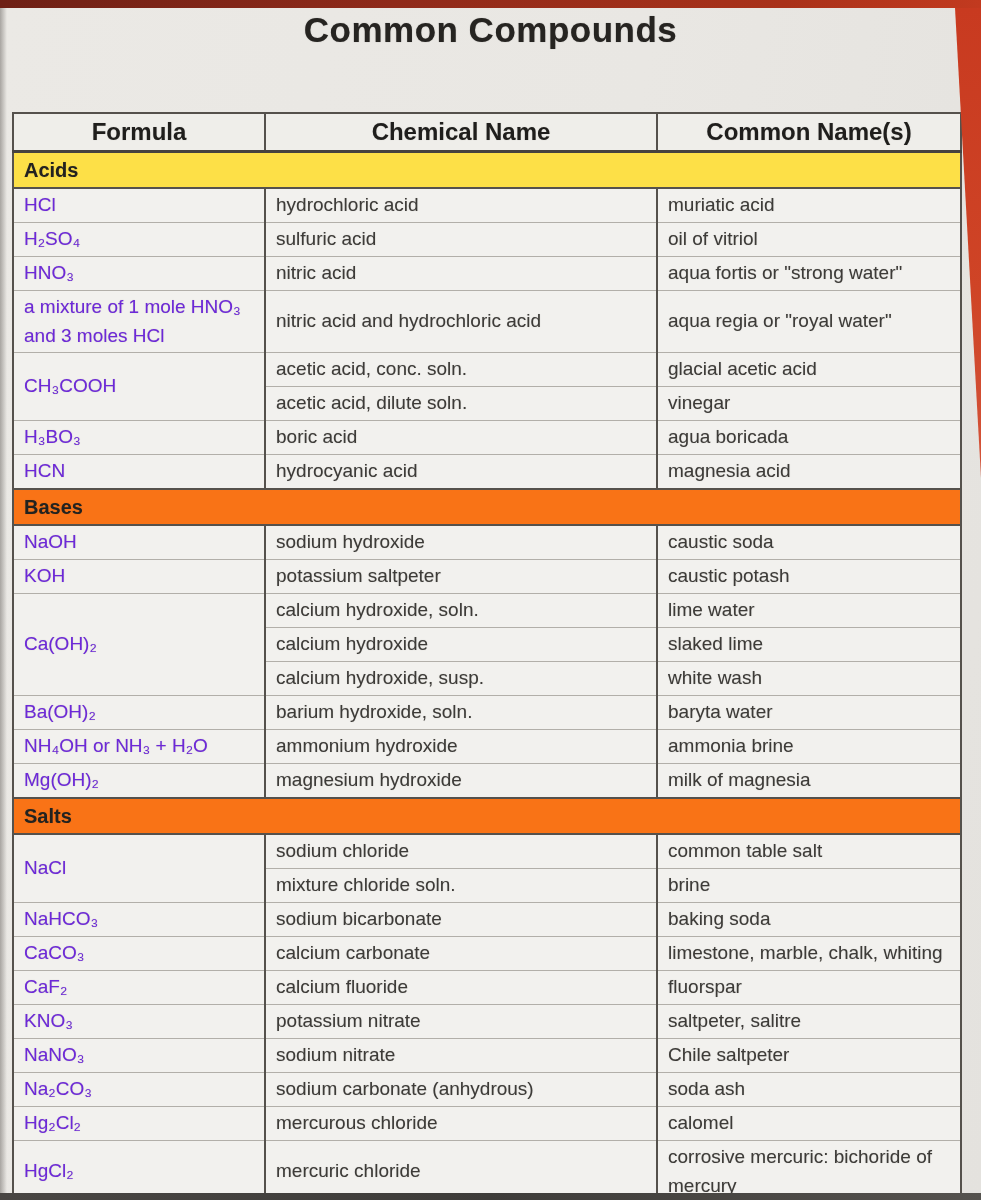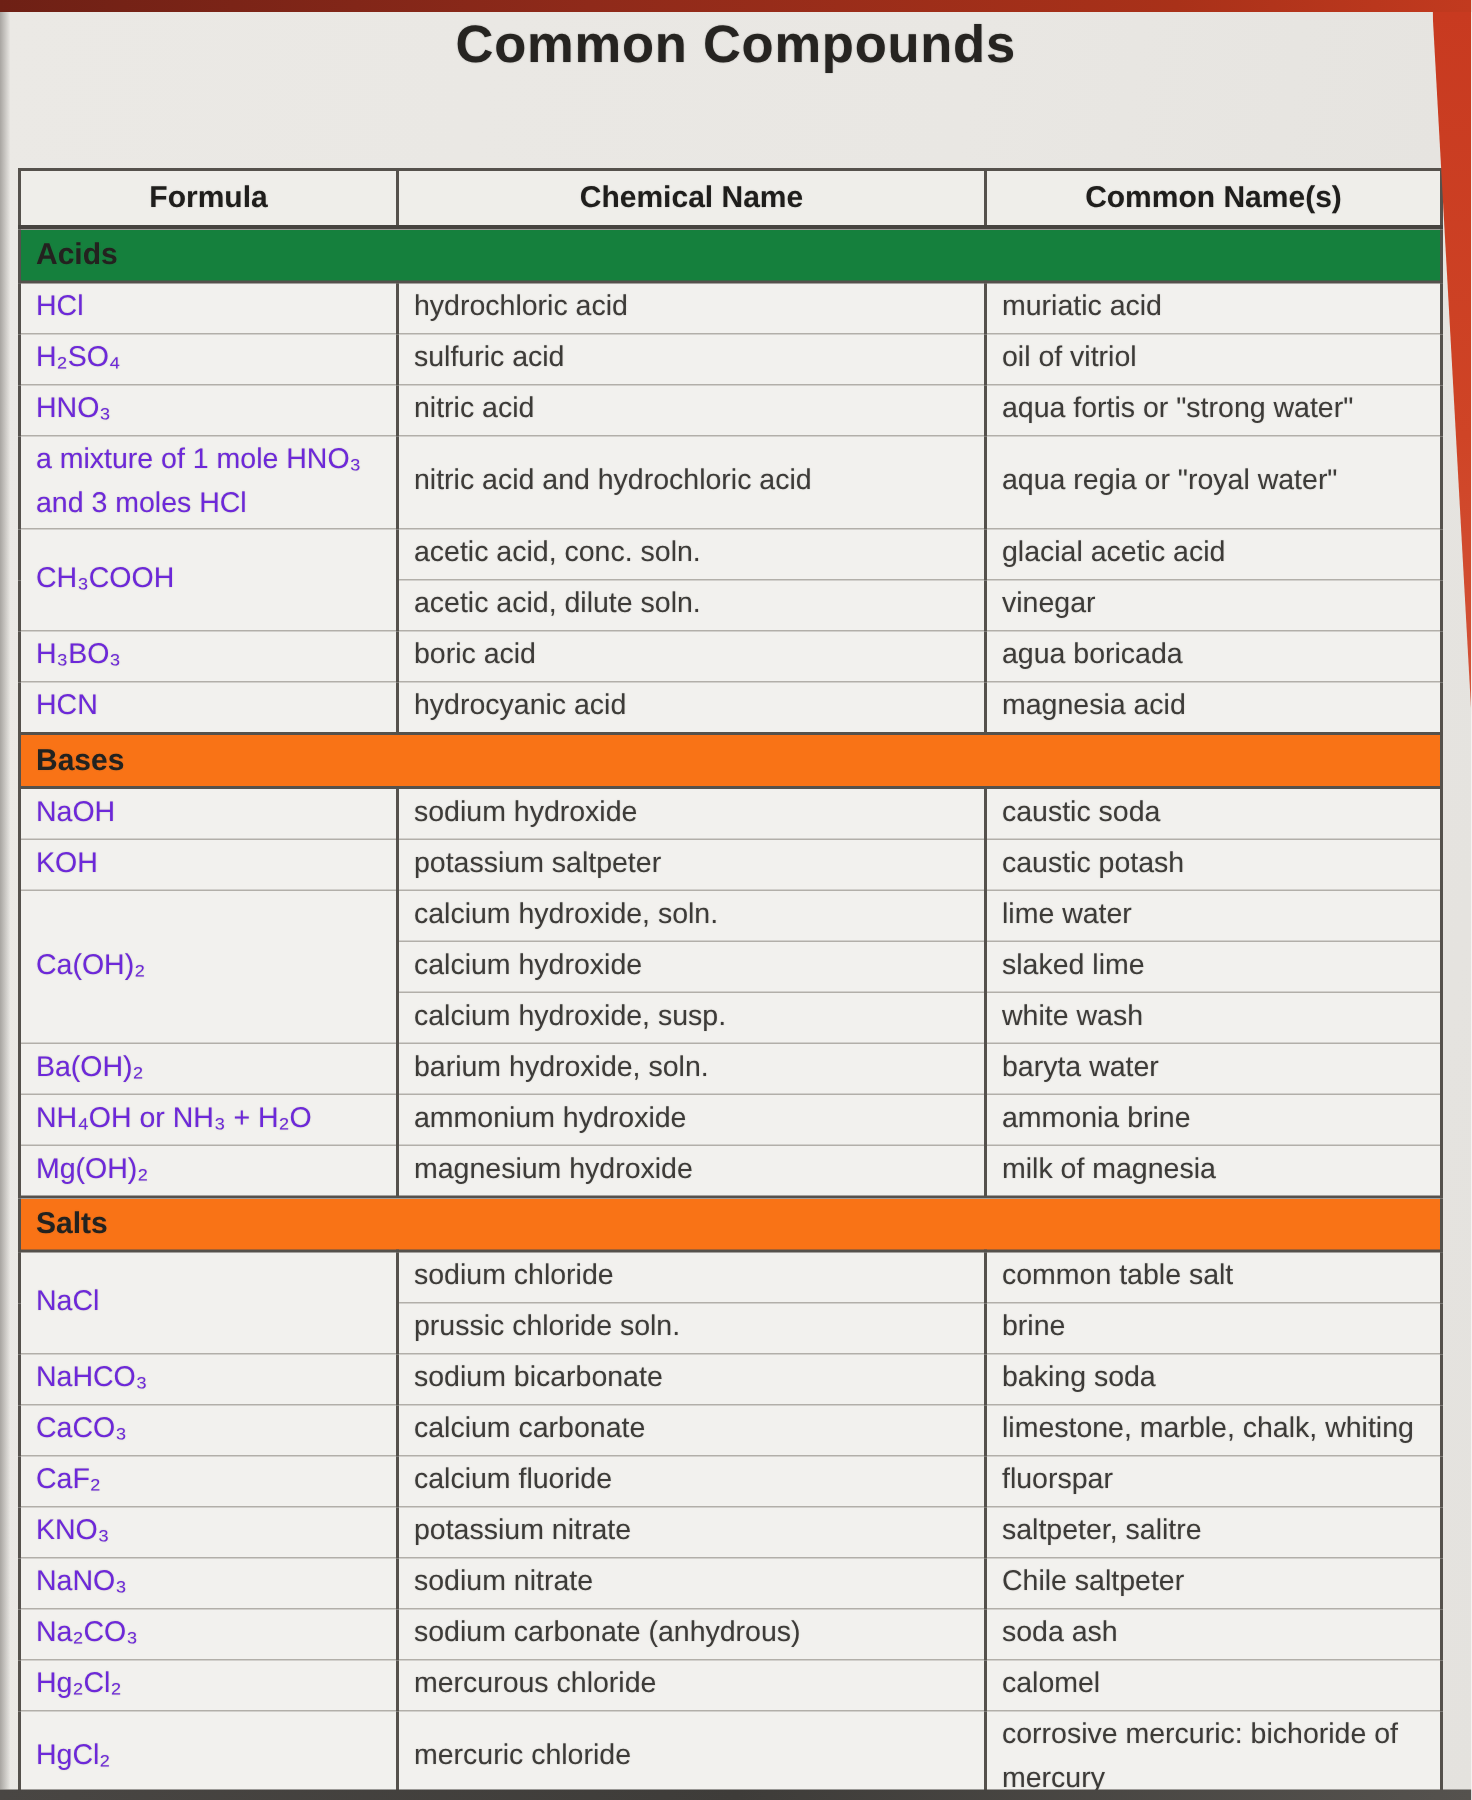--- a/index.html
+++ b/index.html
@@ -47,21 +47,21 @@
     margin: 62px 0 0 12px;
     background: #f2f1ee;
     text-shadow: 0 0 1px rgba(80,78,74,0.30);
   }
   col.c-formula  { width: 252px; }
   col.c-chemical { width: 392px; }
   col.c-common   { width: 304px; }
 
   th {
     height: 32px;
-    font-size: 20px; font-weight: bold; color:#1f1e1c;
+    font-size: 24px; font-weight: bold; color:#1f1e1c;
     text-align: center;
     border: 2px solid #55514c;
     border-bottom: 3px solid #46433f;
     background: #efeeea;
     padding: 2px 6px;
     margin-left: 10px;
   }
   td {
     border-left: 2px solid #55514c;
     border-right: 2px solid #55514c;
@@ -77,21 +77,21 @@
   table.compounds { border: 2px solid #55514c; }
 
   tr.section td {
     background: #f97316;
     border-top: 2px solid #55514c;
     border-bottom: 2px solid #55514c;
     font-weight: bold; font-size: 20px;
     color: #23221f;
     height: 26px;
   }
-  tr.section-acids td { background: #15803d; }
+  tr.section-acids td { background: #fde047; }
 
   td.formula-cell { color:#6d28d9; }
 </style>
 </head>
 <body>
 
 <div class="photo">
   <div class="red-top"></div>
   <div class="red-right"></div>
   <div class="left-shadow"></div>
@@ -197,21 +197,21 @@
         </tr>
         <tr class="section section-salts">
           <td colspan="3">Salts</td>
         </tr>
         <tr>
           <td rowspan="2" class="formula-cell">NaCl</td>
           <td class="chemical-cell">sodium chloride</td>
           <td class="common-cell">common table salt</td>
         </tr>
         <tr>
-          <td class="chemical-cell">prussic chloride soln.</td>
+          <td class="chemical-cell">mixture chloride soln.</td>
           <td class="common-cell">brine</td>
         </tr>
         <tr>
           <td rowspan="1" class="formula-cell">NaHCO₃</td>
           <td class="chemical-cell">sodium bicarbonate</td>
           <td class="common-cell">baking soda</td>
         </tr>
         <tr>
           <td rowspan="1" class="formula-cell">CaCO₃</td>
           <td class="chemical-cell">calcium carbonate</td>

